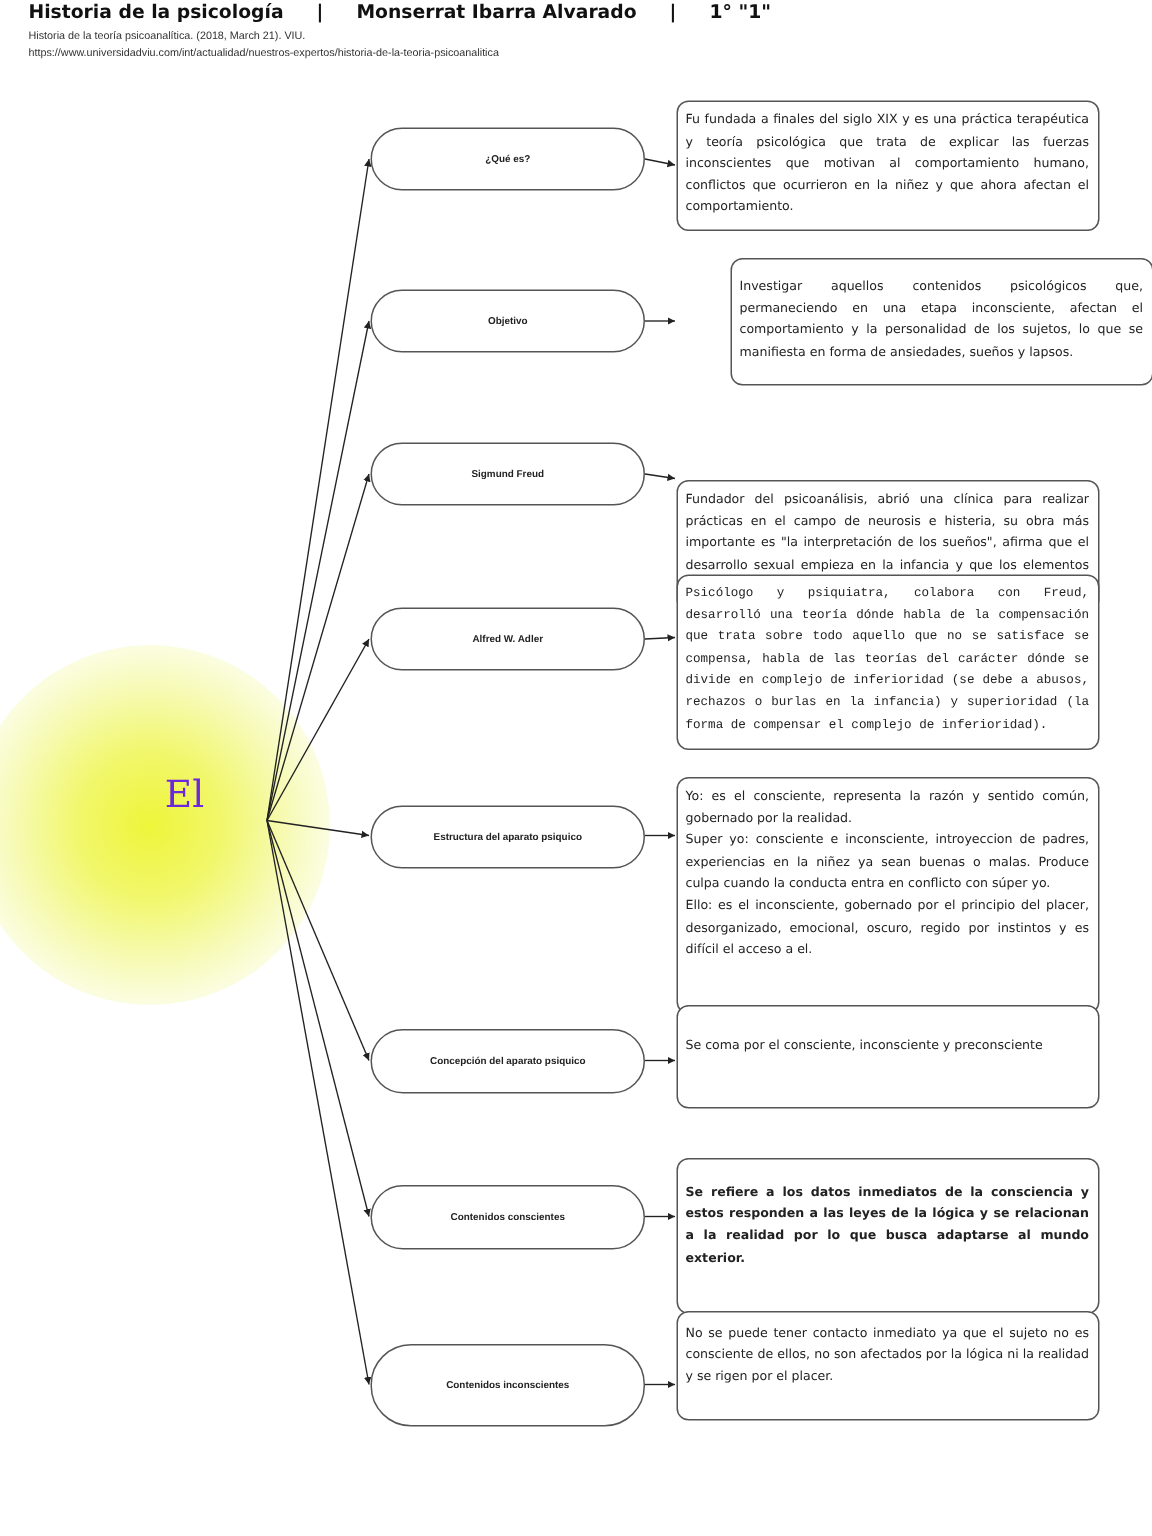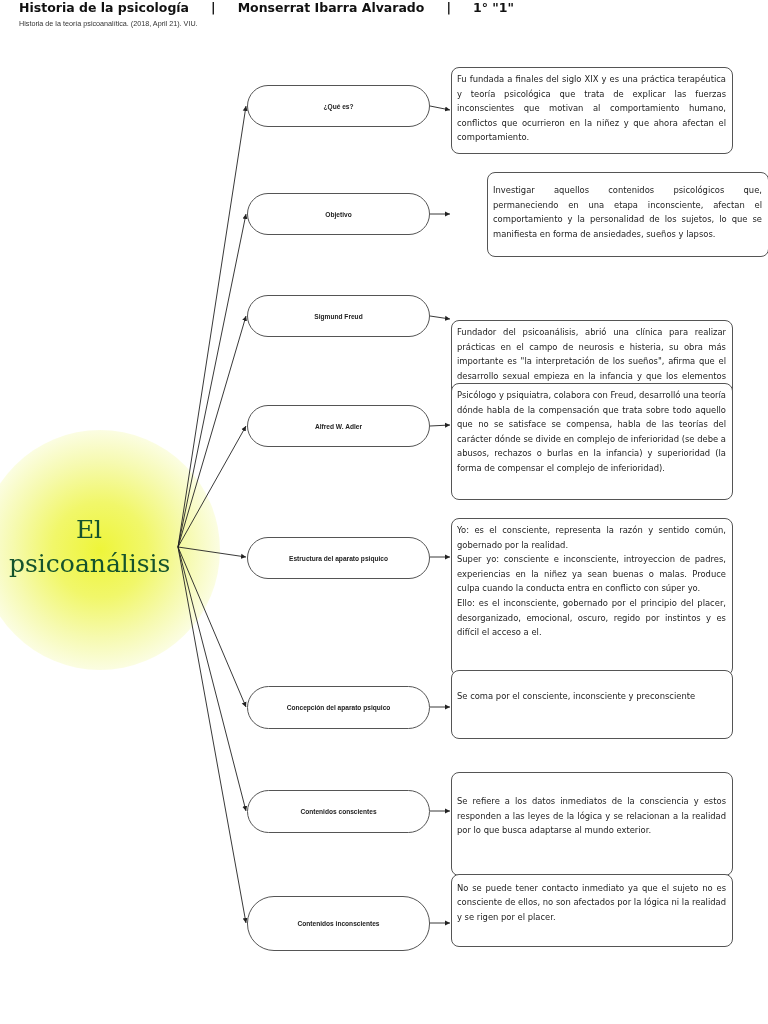--- a/index.html
+++ b/index.html
@@ -13,22 +13,22 @@
     color: #111; white-space: pre; letter-spacing: 0px;
   }
   .header-title span { display: inline-block; }
   .sep { margin: 0 22px; }
   .citation { font-size: 7.2px; color: #333; line-height: 11px; margin-top: 3px; }
   .glow {
     position: absolute; left: -20px; top: 430px; width: 240px; height: 240px; border-radius: 50%;
     background: radial-gradient(circle at center, #eef53a 0%, #f1f76a 28%, #f6fab0 52%, #fbfde0 70%, rgba(255,255,255,0) 78%);
   }
   .central {
-    position: absolute; left: 9px; top: 513px; width: 160px; text-align: center;
-    font-family: "DejaVu Serif", "Liberation Serif", serif; font-size: 25px; line-height: 34px; color: #14532d;
+    position: absolute; left: 43px; top: 513px; width: 160px; text-align: center;
+    font-family: "DejaVu Serif", "Liberation Serif", serif; font-size: 25px; line-height: 34px; color: #6d28d9;
   }
   svg.lines { position: absolute; left: 0; top: 0; }
   .pill {
     position: absolute; left: 247px; width: 183px;
     border: 1.2px solid #555; border-radius: 22px; background: #fff;
     display: flex; align-items: center; justify-content: center;
     font-family: "Liberation Sans", sans-serif; font-weight: bold; font-size: 6.6px; color: #222;
     box-sizing: border-box;
   }
   .box {
@@ -40,28 +40,28 @@
   }
   .box p { margin: 0; }
   .box.top { justify-content: flex-start; padding-top: 4px; }
 </style>
 </head>
 <body>
 
 <div class="header">
   <div class="header-title"><span>Historia de la psicología</span><span class="sep">|</span><span>Monserrat Ibarra Alvarado</span><span class="sep">|</span><span>1° "1"</span></div>
   <div class="citation">
-    <div>Historia de la teoría psicoanalítica. (2018, April 21). VIU.</div>
+    <div>Historia de la teoría psicoanalítica. (2018, March 21). VIU.</div>
+    <div>https://www.universidadviu.com/int/actualidad/nuestros-expertos/historia-de-la-teoria-psicoanalitica</div>
   </div>
 </div>
 
 <div class="glow"></div>
 <div class="central">
   <div>El</div>
-  <div>psicoanálisis</div>
 </div>
 
 <svg class="lines" width="768" height="1024">
   <defs>
     <marker id="ah" markerWidth="6" markerHeight="6" refX="5" refY="3" orient="auto" markerUnits="userSpaceOnUse">
       <path d="M0,0.5 L5,3 L0,5.5 z" fill="#222"></path>
     </marker>
   </defs>
   <g stroke="#222" stroke-width="0.9" fill="none">
     <line x1="178" y1="547" x2="246" y2="106" marker-end="url(#ah)"></line>
@@ -95,29 +95,29 @@
 
 <div class="box top" style="top:67px;height:87px;">
   <p>Fu fundada a finales del siglo XIX y es una práctica terapéutica y teoría psicológica que trata de explicar las fuerzas inconscientes que motivan al comportamiento humano, conflictos que ocurrieron en la niñez y que ahora afectan el comportamiento.</p>
 </div>
 <div class="box top" style="top:172px;height:85px;padding-top:10px;margin-left:36px;">
   <p>Investigar aquellos contenidos psicológicos que, permaneciendo en una etapa inconsciente, afectan el comportamiento y la personalidad de los sujetos, lo que se manifiesta en forma de ansiedades, sueños y lapsos.</p>
 </div>
 <div class="box top" style="top:276px;height:88px;margin-top:44px;">
   <p>Fundador del psicoanálisis, abrió una clínica para realizar prácticas en el campo de neurosis e histeria, su obra más importante es "la interpretación de los sueños", afirma que el desarrollo sexual empieza en la infancia y que los elementos que interfieren provocan traumas o fobias.</p>
 </div>
-<div class="box top" style="top:383px;height:117px;">
+<div class="box top" style="top:383px;height:117px;font-family:Liberation Mono, monospace;">
   <p>Psicólogo y psiquiatra, colabora con Freud, desarrolló una teoría dónde habla de la compensación que trata sobre todo aquello que no se satisface se compensa, habla de las teorías del carácter dónde se divide en complejo de inferioridad (se debe a abusos, rechazos o burlas en la infancia) y superioridad (la forma de compensar el complejo de inferioridad).</p>
 </div>
 <div class="box top" style="top:518px;height:158px;">
   <p>Yo: es el consciente, representa la razón y sentido común, gobernado por la realidad.</p>
   <p>Super yo: consciente e inconsciente, introyeccion de padres, experiencias en la niñez ya sean buenas o malas. Produce culpa cuando la conducta entra en conflicto con súper yo.</p>
   <p>Ello: es el inconsciente, gobernado por el principio del placer, desorganizado, emocional, oscuro, regido por instintos y es difícil el acceso a el.</p>
 </div>
 <div class="box" style="top:670px;height:69px;">
   <p>Se coma por el consciente, inconsciente y preconsciente</p>
 </div>
-<div class="box" style="top:772px;height:104px;">
+<div class="box" style="top:772px;height:104px;font-weight:bold;">
   <p>Se refiere a los datos inmediatos de la consciencia y estos responden a las leyes de la lógica y se relacionan a la realidad por lo que busca adaptarse al mundo exterior.</p>
 </div>
 <div class="box" style="top:874px;height:73px;">
   <p>No se puede tener contacto inmediato ya que el sujeto no es consciente de ellos, no son afectados por la lógica ni la realidad y se rigen por el placer.</p>
 </div>
 
 </body></html>

